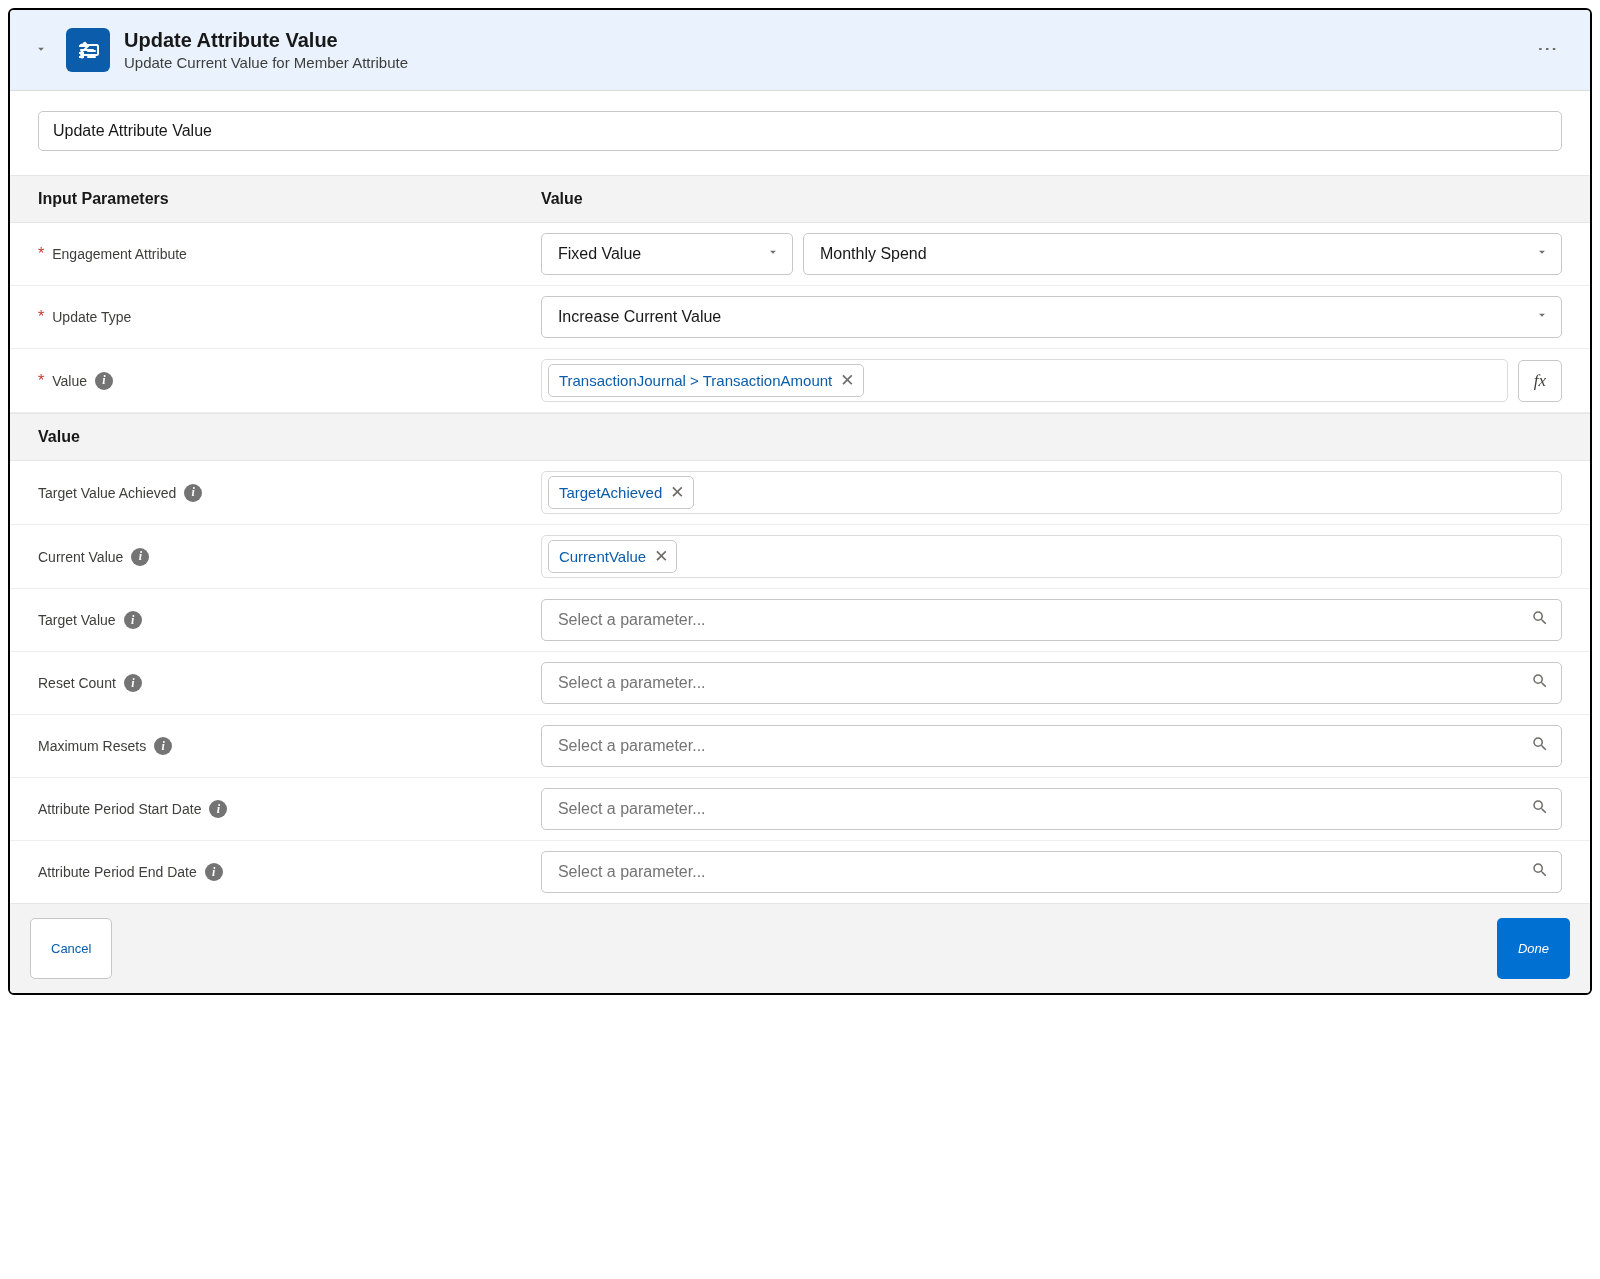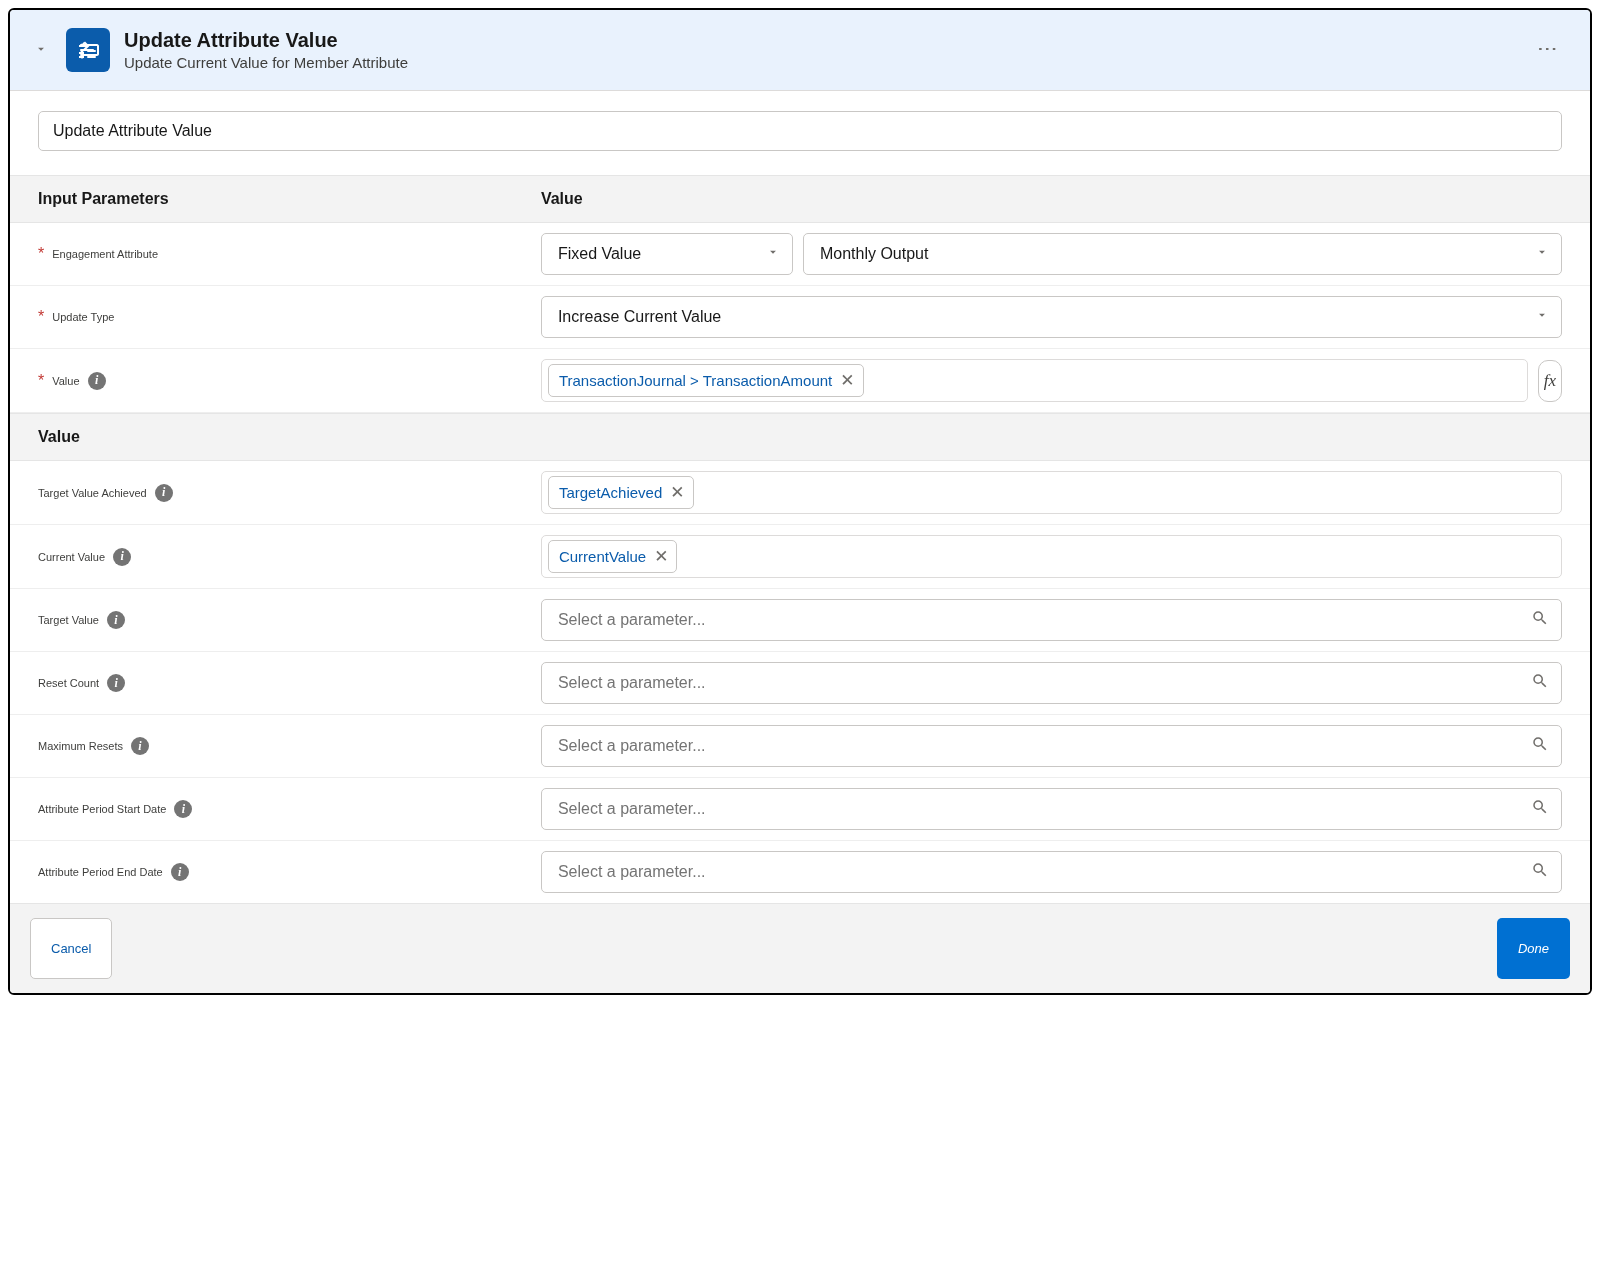--- a/index.html
+++ b/index.html
@@ -59,21 +59,21 @@
 .param-row {
   display: flex;
   align-items: center;
   padding: 10px 28px;
   border-bottom: 1px solid #eee;
   min-height: 58px;
 }
 .param-row:last-child { border-bottom: none; }
 .param-label-cell { width: 33%; display: flex; align-items: center; gap: 8px; }
 .param-label-cell .req { margin-right: 0; }
-.param-label-cell .ptxt { color: #3e3e3c; font-size: 11px; }
+.param-label-cell .ptxt { color: #3e3e3c; font-size: 14px; }
 .info-icon {
   width: 18px; height: 18px; border-radius: 50%;
   background: #747474; color: #fff;
   font-size: 12px; font-weight: 700;
   display: inline-flex; align-items: center; justify-content: center;
   font-style: italic; font-family: Georgia, serif;
   cursor: pointer;
 }
 .param-value-cell { flex: 1; display: flex; gap: 10px; align-items: center; }
 
@@ -109,23 +109,23 @@
 .token {
   border: 1px solid #c9c7c5;
   border-radius: 5px;
   padding: 5px 8px 5px 10px;
   display: inline-flex; align-items: center; gap: 8px;
   font-size: 15px;
   color: #0b5cab;
 }
 .token-x { color: #706e6b; cursor: pointer; font-weight: 400; font-size: 17px; }
 .fx-btn {
-  width: 24px; height: 42px;
-  border: 1px solid #c9c7c5;
-  border-radius: 10px;
+  width: 44px; height: 42px;
+  border: 1px solid #c9c7c5;
+  border-radius: 5px;
   background: #fff;
   display: flex; align-items: center; justify-content: center;
   font-style: italic; font-family: Georgia, serif;
   font-size: 17px; color: #3e3e3c;
   cursor: pointer;
 }
 
 .search-input-wrap {
   flex: 1;
   position: relative;
@@ -222,21 +222,21 @@
       <span class="ptxt">Engagement Attribute</span>
     </div>
     <div class="param-value-cell">
       <div class="select-wrap small">
         <span>Fixed Value</span>
         <span class="select-caret"><svg viewBox="0 0 24 24">
               <path d="M7 10l5 5 5-5z"></path>
             </svg></span>
       </div>
       <div class="select-wrap flex">
-        <span>Monthly Output</span>
+        <span>Monthly Spend</span>
         <span class="select-caret"><svg viewBox="0 0 24 24">
               <path d="M7 10l5 5 5-5z"></path>
             </svg></span>
       </div>
     </div>
   </div>
 
   <div class="param-row">
     <div class="param-label-cell">
       <span class="req">*</span>

